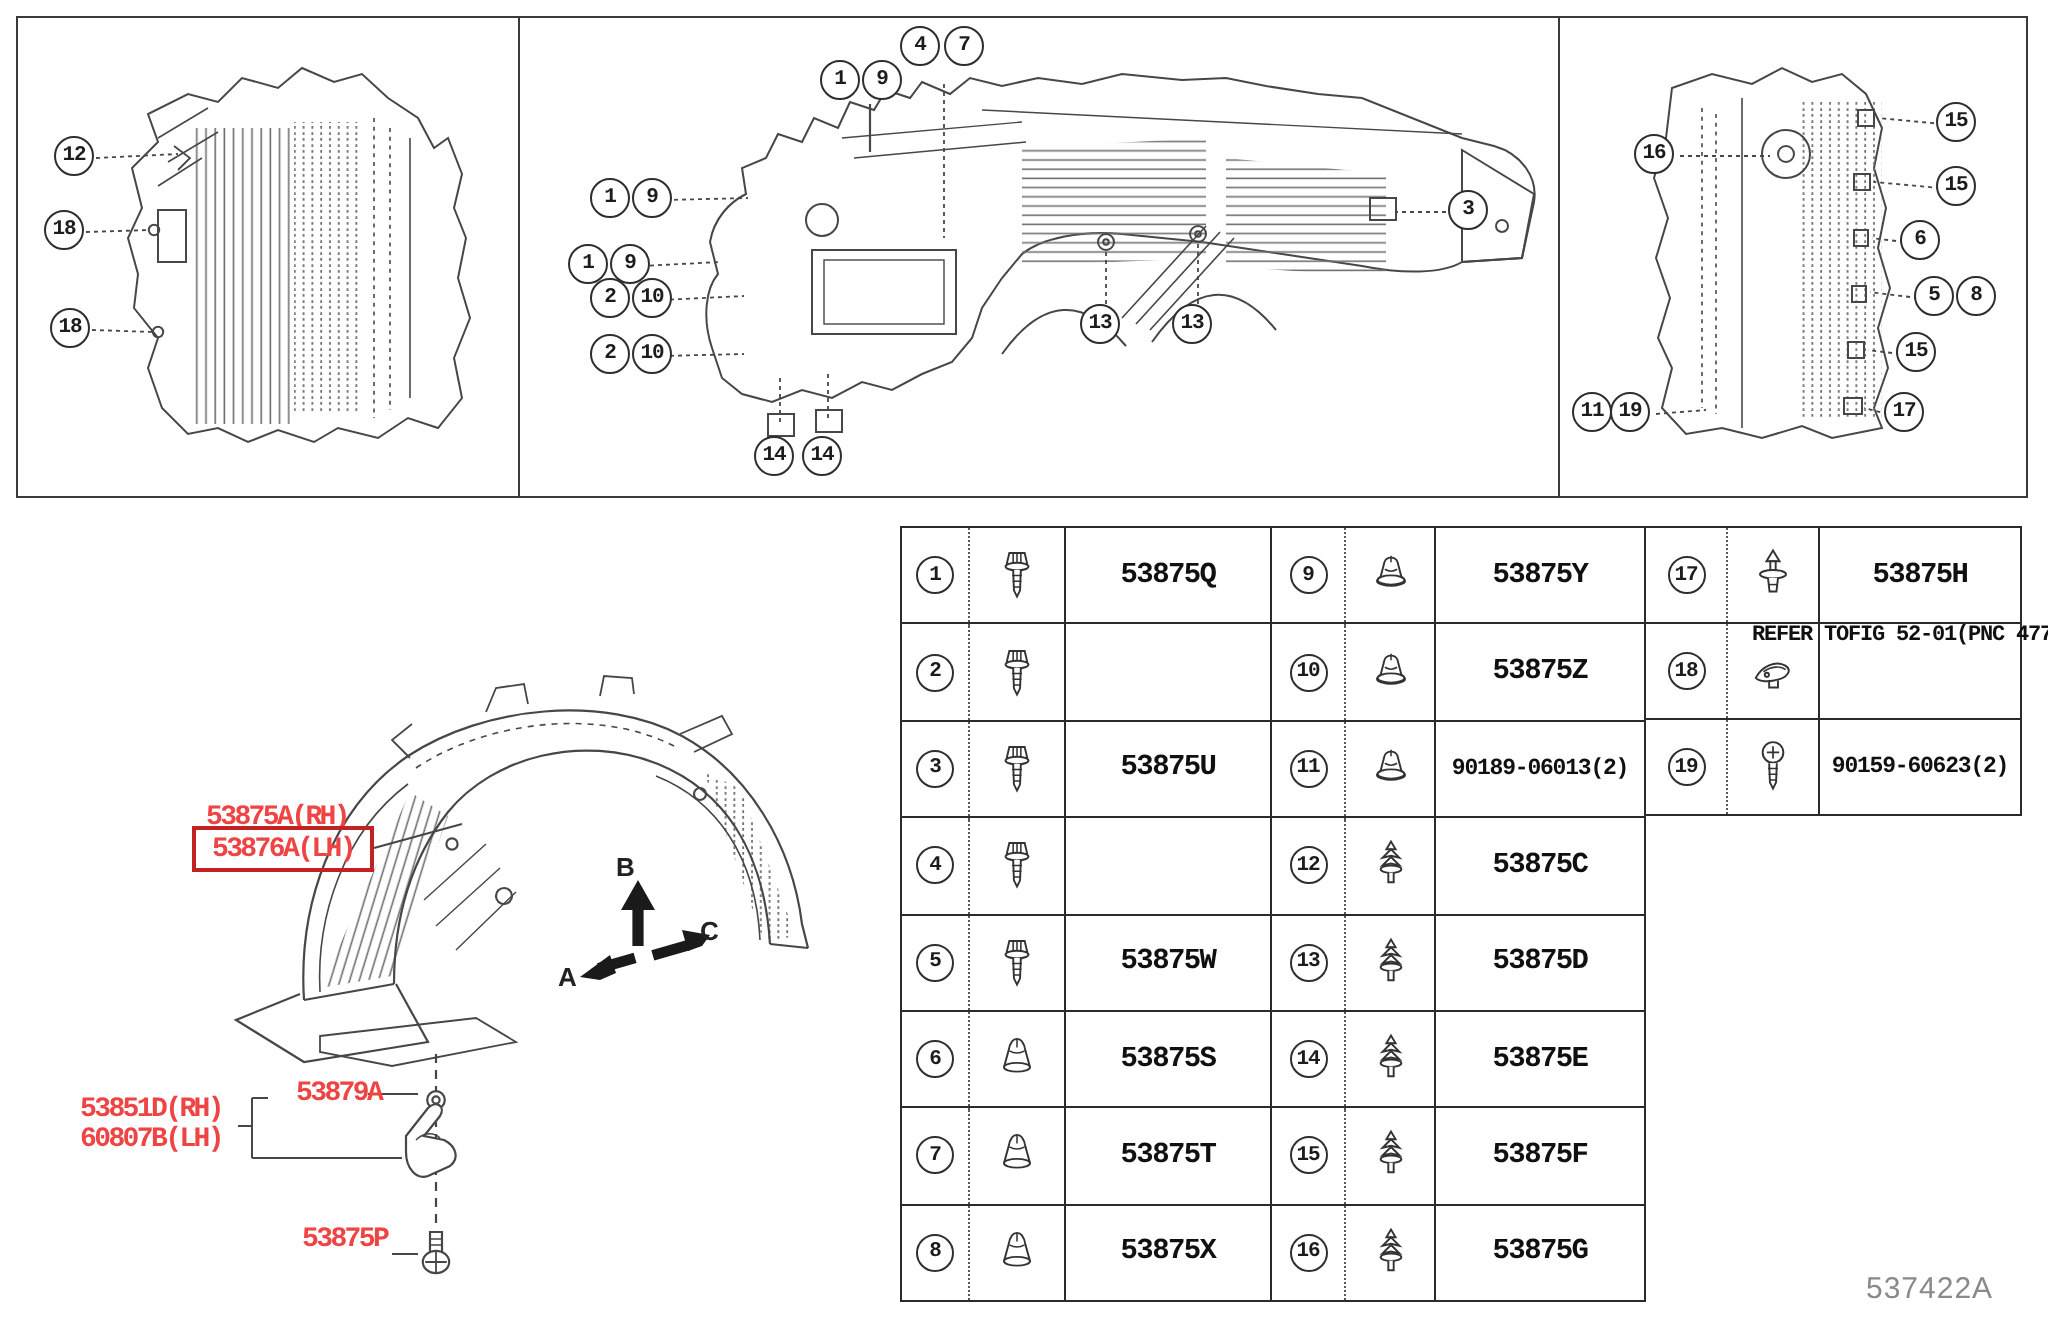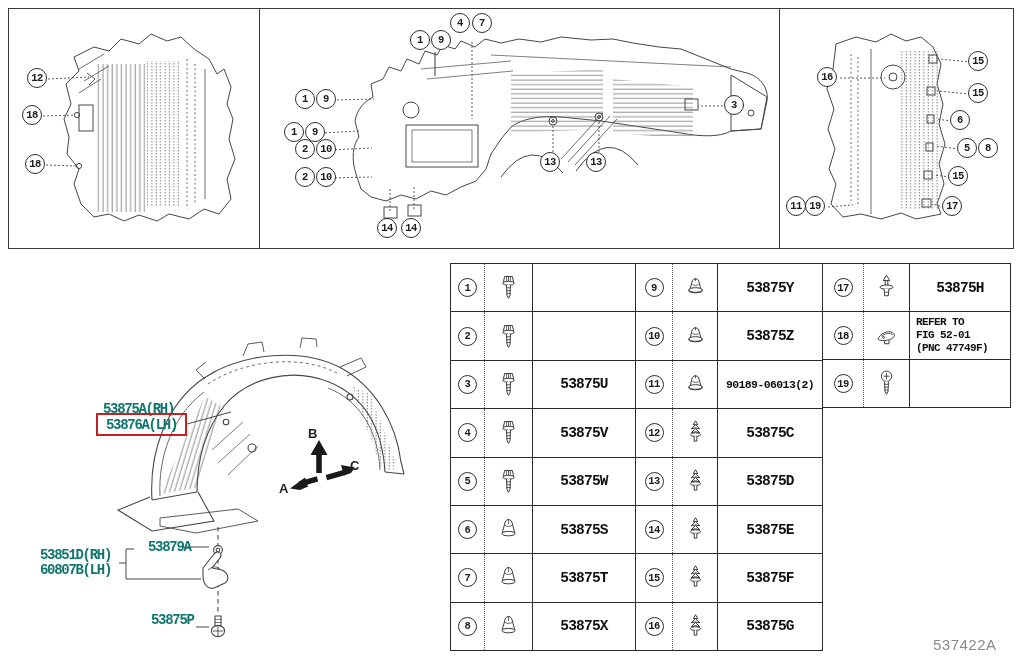--- a/index.html
+++ b/index.html
@@ -8,35 +8,35 @@
   svg{display:block;}
   .topbox{position:absolute;left:8px;top:8px;width:1006px;height:241px;
           border:1.6px solid #3a3a3a;box-sizing:border-box;background:#fff;}
   .vdiv{position:absolute;top:0;width:0;height:100%;border-left:1.6px solid #3a3a3a;}
   .panelsvg{position:absolute;top:0;}
   .callout{position:absolute;width:20px;height:20px;box-sizing:border-box;
            border:1.4px solid #2e2e2e;border-radius:50%;background:#fff;z-index:6;
            display:flex;align-items:center;justify-content:center;
            font:bold 10.5px "Liberation Mono",monospace;color:#1c1c1c;letter-spacing:-0.5px;}
   .plabel{position:absolute;font:bold 14px "Liberation Mono",monospace;letter-spacing:-1.3px;
-          color:#0f766e;white-space:nowrap;z-index:5;}
+          color:#ef4444;white-space:nowrap;z-index:5;}
   .redbox{position:absolute;left:96px;top:413px;width:91px;height:23px;box-sizing:border-box;
           border:2.6px solid #c42222;display:flex;align-items:center;justify-content:center;z-index:5;}
   .dirletter{position:absolute;font:bold 13px "Liberation Sans",sans-serif;color:#222;z-index:5;}
   .tgroup{position:absolute;border:1.6px solid #2b2b2b;box-sizing:border-box;
           display:flex;flex-direction:column;background:#fff;z-index:4;}
   .trow{flex:1;display:flex;border-bottom:1.3px solid #2b2b2b;min-height:0;}
   .trow:last-child{border-bottom:none;}
   .tcell{display:flex;align-items:center;justify-content:center;box-sizing:border-box;min-width:0;}
   .tcell.num{border-right:1px dotted #5a5a5a;}
   .tcell.icon{border-right:1.2px solid #2b2b2b;}
   .tcell.part{flex:1;font:bold 14.5px "Liberation Mono",monospace;letter-spacing:-0.8px;
               color:#101010;white-space:nowrap;}
   .tcell.part.longtext{font-size:11.5px;letter-spacing:-0.6px;}
-  .tcell.part.multiline{flex-direction:column;align-items:flex-start;justify-content:center;
+  .tcell.part.multiline{flex-direction:row;align-items:flex-start;justify-content:center;
               font-size:11px;line-height:1.18;padding-left:6px;letter-spacing:-0.6px;}
   .circled{width:19px;height:19px;box-sizing:border-box;border:1.2px solid #2f2f2f;border-radius:50%;
            display:flex;align-items:center;justify-content:center;
            font:bold 10.5px "Liberation Mono",monospace;color:#1c1c1c;letter-spacing:-0.5px;background:#fff;}
   .figcode{position:absolute;left:933px;top:636px;font:15px "Liberation Sans",sans-serif;
            color:#8a8a8a;letter-spacing:0.5px;z-index:5;}
 </style>
 </head>
 <body>
 
@@ -260,20 +260,21 @@
     <div class="tgroup" style="left: 450px; top: 263px; width: 186px; height: 388px;">
       <div class="trow">
         <div class="tcell num" style="width: 34px;">
           <span class="circled">1</span>
         </div>
         <div class="tcell icon" style="width: 48px;">
           <svg width="23" height="29" viewBox="0 0 24 30">
             <use href="#ic-screw"></use>
           </svg>
         </div>
+        <div class="tcell part">53875Q</div>
       </div>
       <div class="trow">
         <div class="tcell num" style="width: 34px;">
           <span class="circled">2</span>
         </div>
         <div class="tcell icon" style="width: 48px;">
           <svg width="23" height="29" viewBox="0 0 24 30">
             <use href="#ic-screw"></use>
           </svg>
         </div>
@@ -291,21 +292,20 @@
       </div>
       <div class="trow">
         <div class="tcell num" style="width: 34px;">
           <span class="circled">4</span>
         </div>
         <div class="tcell icon" style="width: 48px;">
           <svg width="23" height="29" viewBox="0 0 24 30">
             <use href="#ic-screw"></use>
           </svg>
         </div>
-        <div class="tcell part">53875V</div>
       </div>
       <div class="trow">
         <div class="tcell num" style="width: 34px;">
           <span class="circled">5</span>
         </div>
         <div class="tcell icon" style="width: 48px;">
           <svg width="23" height="29" viewBox="0 0 24 30">
             <use href="#ic-screw"></use>
           </svg>
         </div>
@@ -464,15 +464,16 @@
       </div>
       <div class="trow">
         <div class="tcell num" style="width: 41px;">
           <span class="circled">19</span>
         </div>
         <div class="tcell icon" style="width: 46px;">
           <svg width="23" height="29" viewBox="0 0 24 30">
             <use href="#ic-screw2"></use>
           </svg>
         </div>
+        <div class="tcell part longtext">90159-60623(2)</div>
       </div>
     </div>
   </div>
 
 </body></html>

